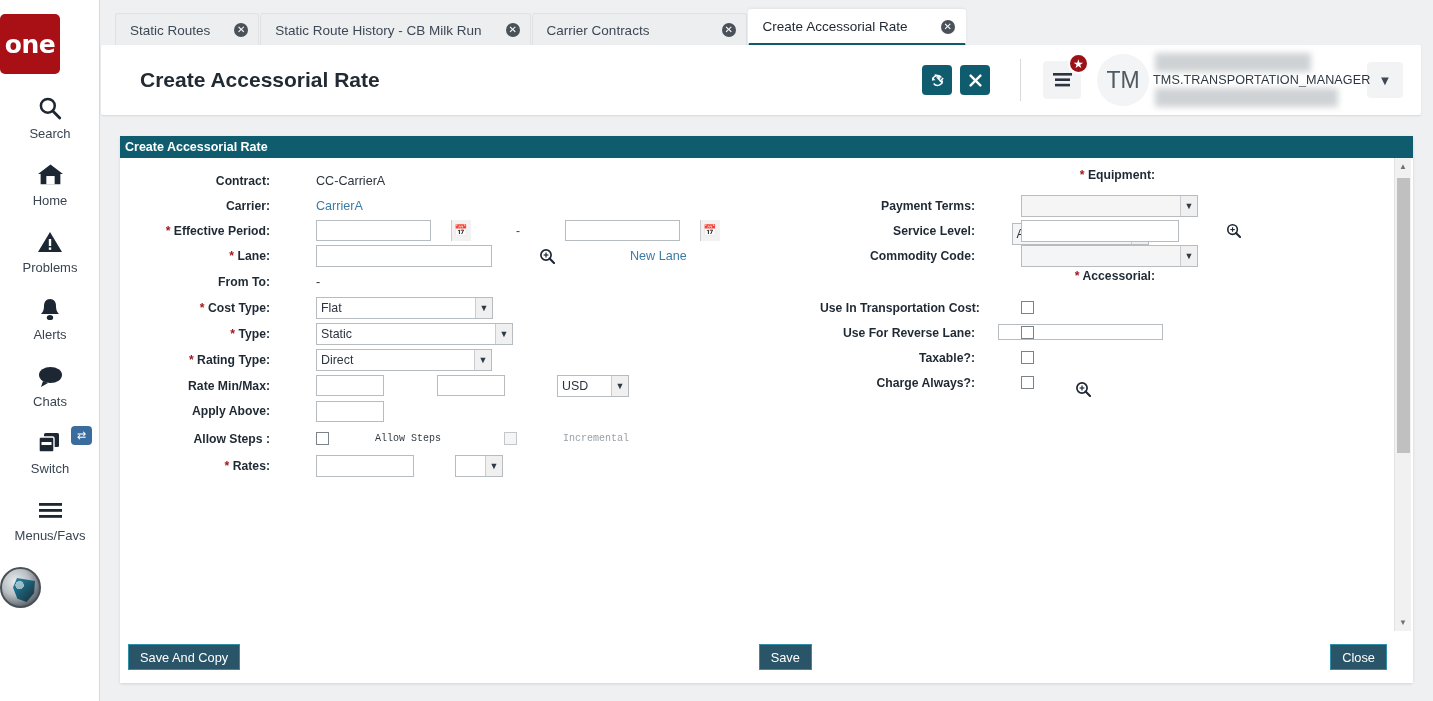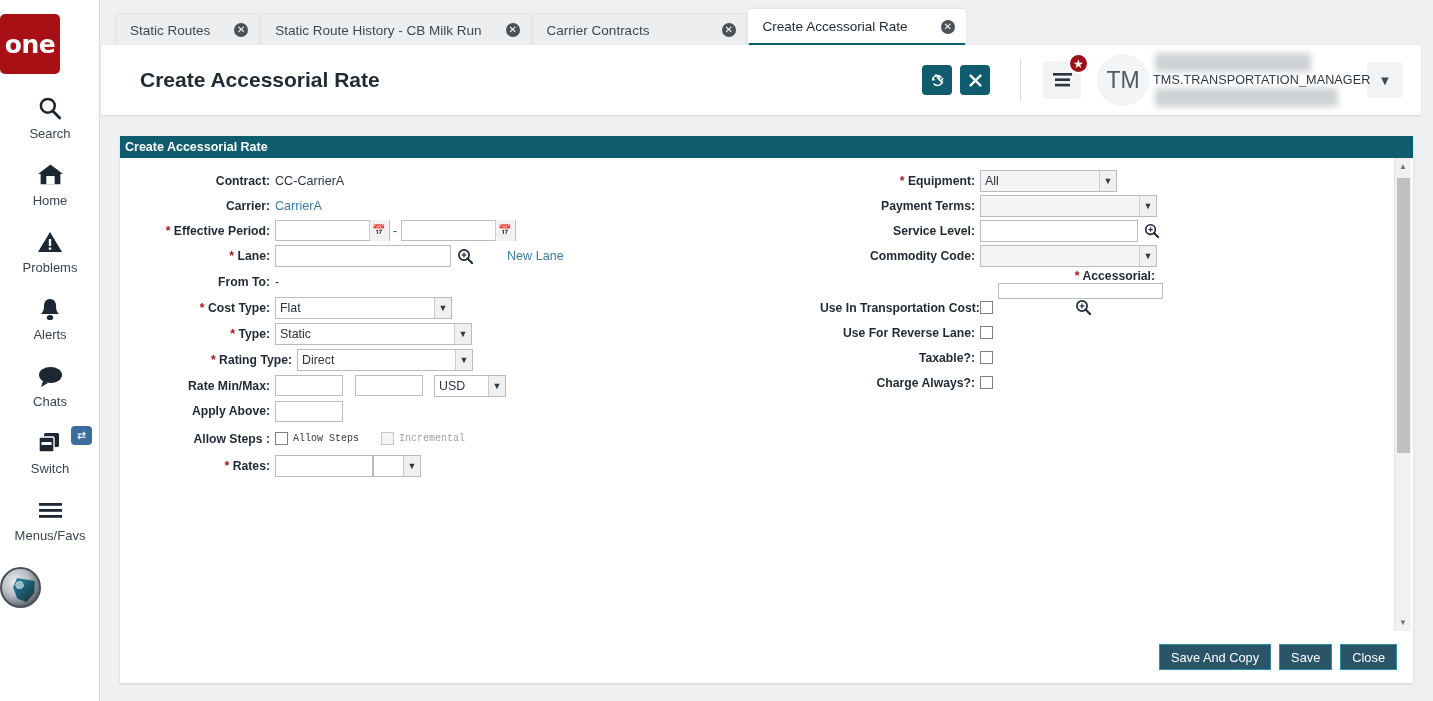--- a/index.html
+++ b/index.html
@@ -182,21 +182,21 @@
   .panel-body {
     flex: 1; position: relative; overflow: hidden;
     padding-top: 10px;
   }
   .cols { display: flex; }
   .col-left  { width: 700px; }
   .col-right { width: 520px; }
 
   .frow {
     display: flex; align-items: center;
-    min-height: 25px; margin-bottom: 0;
+    min-height: 25px; margin-bottom: 0; gap: 41px;
   }
   .lbl-l {
     width: 155px; text-align: right; padding-right: 5px;
     font-size: 12.2px; font-weight: bold; color: #1f2933;
     font-family: "Liberation Sans", sans-serif;
     white-space: nowrap;
   }
   .lbl-r {
     width: 160px; text-align: right; padding-right: 5px;
     font-size: 12.2px; font-weight: bold; color: #1f2933;
@@ -262,22 +262,22 @@
     height: 17px; display: flex; align-items: center; justify-content: center;
     font-size: 8px; color: #6d7276; cursor: pointer;
   }
   .vs-thumb {
     position: absolute; left: 2px; width: 13px; top: 20px; height: 275px;
     background: #c0c0c0; cursor: pointer;
   }
 
   
   .panel-footer {
-    height: 52px; display: flex; align-items: center; justify-content: flex-end;
-    padding-right: 16px; background: #fff;
+    height: 52px; display: flex; align-items: center; justify-content: space-between;
+    padding-right: 26px; background: #fff;
   }
   .btn {
     height: 26px; padding: 0 11px;
     background: #2a5468; color: #fff; border: 1px solid #2f8fa8;
     font-size: 12.8px; display: flex; align-items: center; cursor: pointer;
     margin-left: 8px;
     font-family: "Liberation Sans", sans-serif;
   }
 </style>
 </head>
@@ -498,21 +498,21 @@
             <div class="lbl-l">
               <span class="req">*</span>
               <span>Type:</span>
             </div>
             <div class="sel" style="width:197px;">
               <span>Static</span>
               <span class="arrow">▼</span>
             </div>
           </div>
 
-          <div class="frow" style="height:26px;margin-left:22px;">
+          <div class="frow" style="height:26px;">
             <div class="lbl-l">
               <span class="req">*</span>
               <span>Rating Type:</span>
             </div>
             <div class="sel" style="width:176px;">
               <span>Direct</span>
               <span class="arrow">▼</span>
             </div>
           </div>
 
@@ -548,21 +548,21 @@
             <div class="sel" style="width:48px;">
               <span></span>
               <span class="arrow">▼</span>
             </div>
           </div>
 
         </div>
 
         <div class="col-right">
 
-          <div class="frow" style="height:25px;">
+          <div class="frow" style="height:25px;flex-direction:column;">
             <div class="lbl-r">
               <span class="req">*</span>
               <span>Equipment:</span>
             </div>
             <div class="sel shaded" style="width:137px;">
               <span>All</span>
               <span class="arrow">▼</span>
             </div>
           </div>
 

